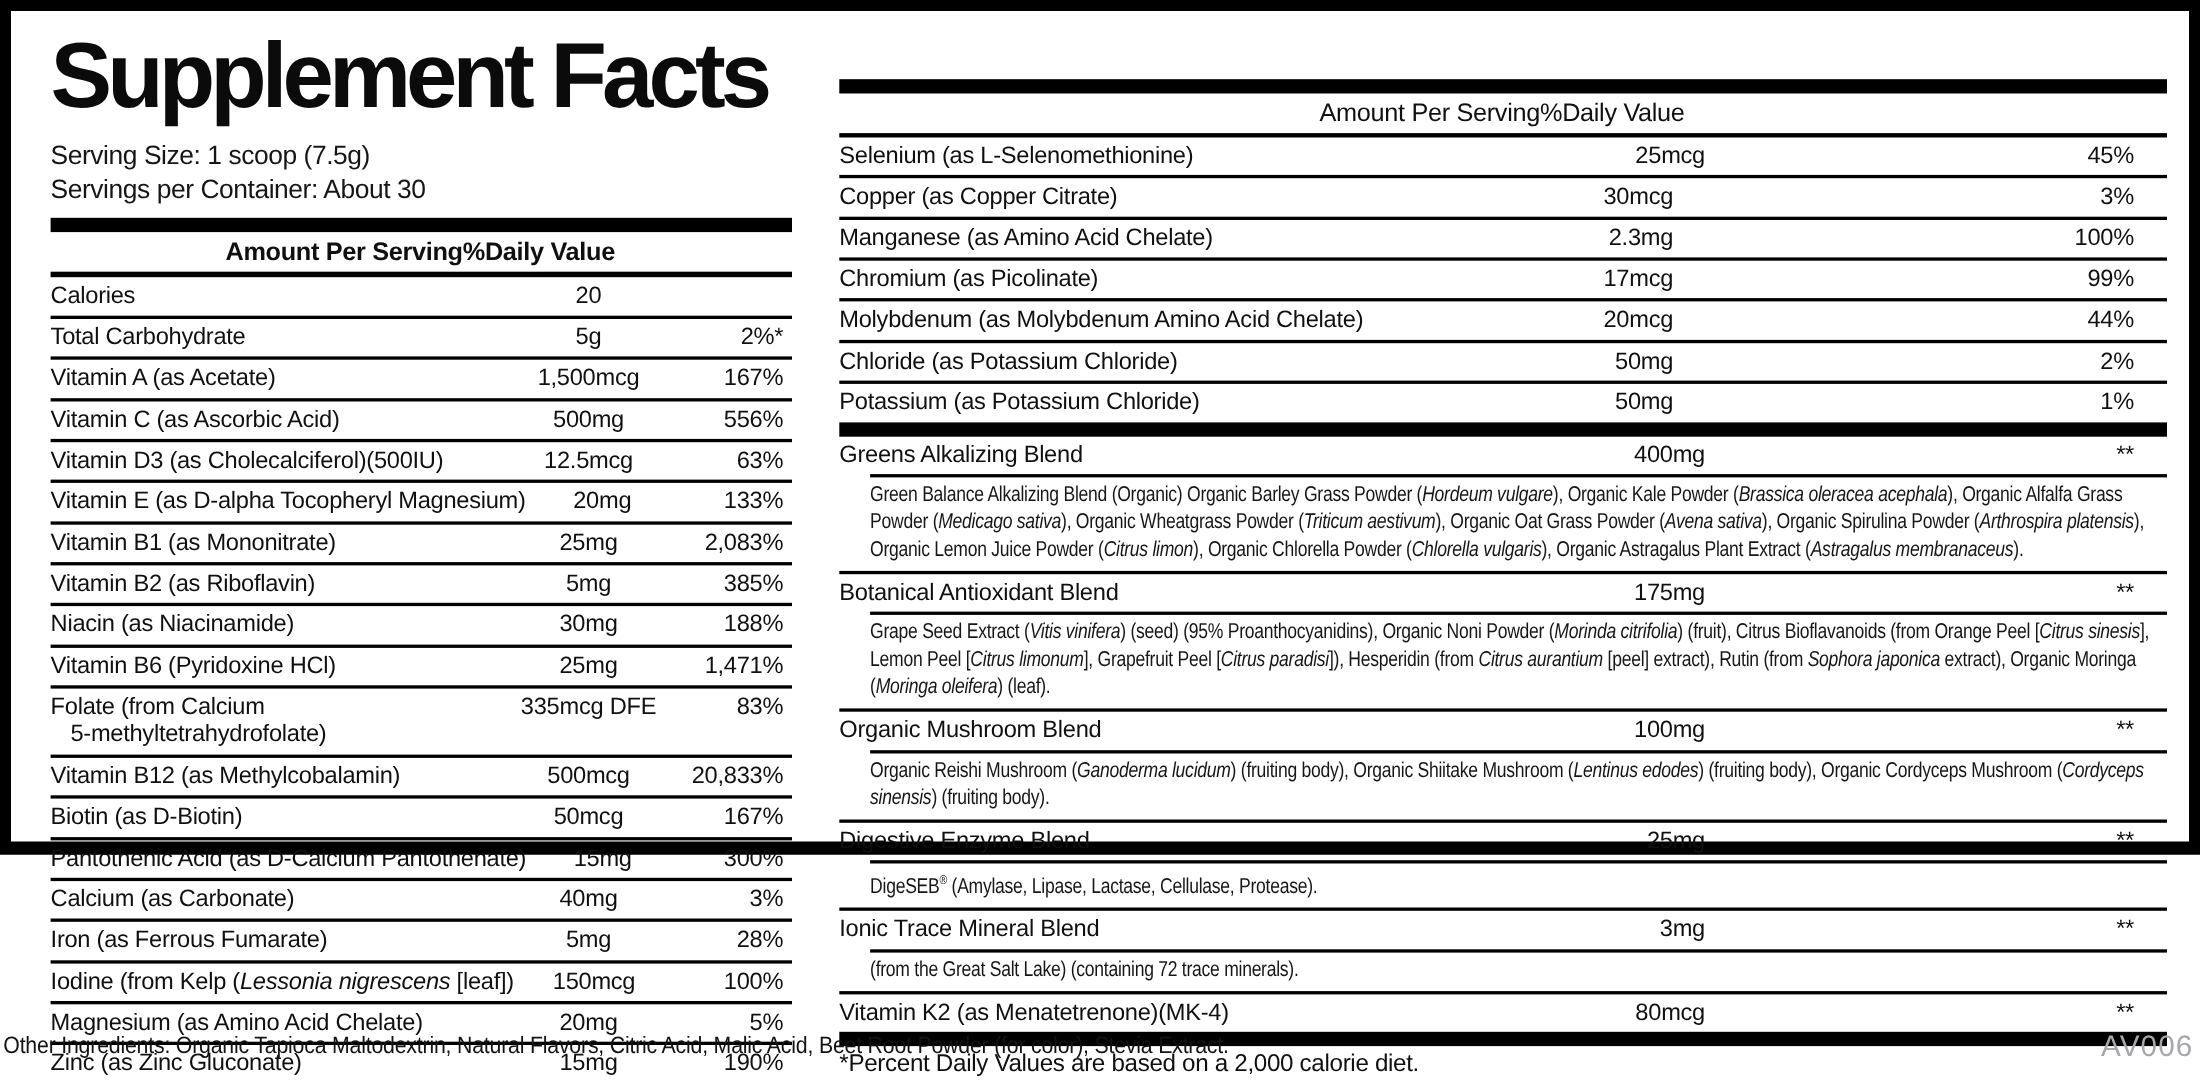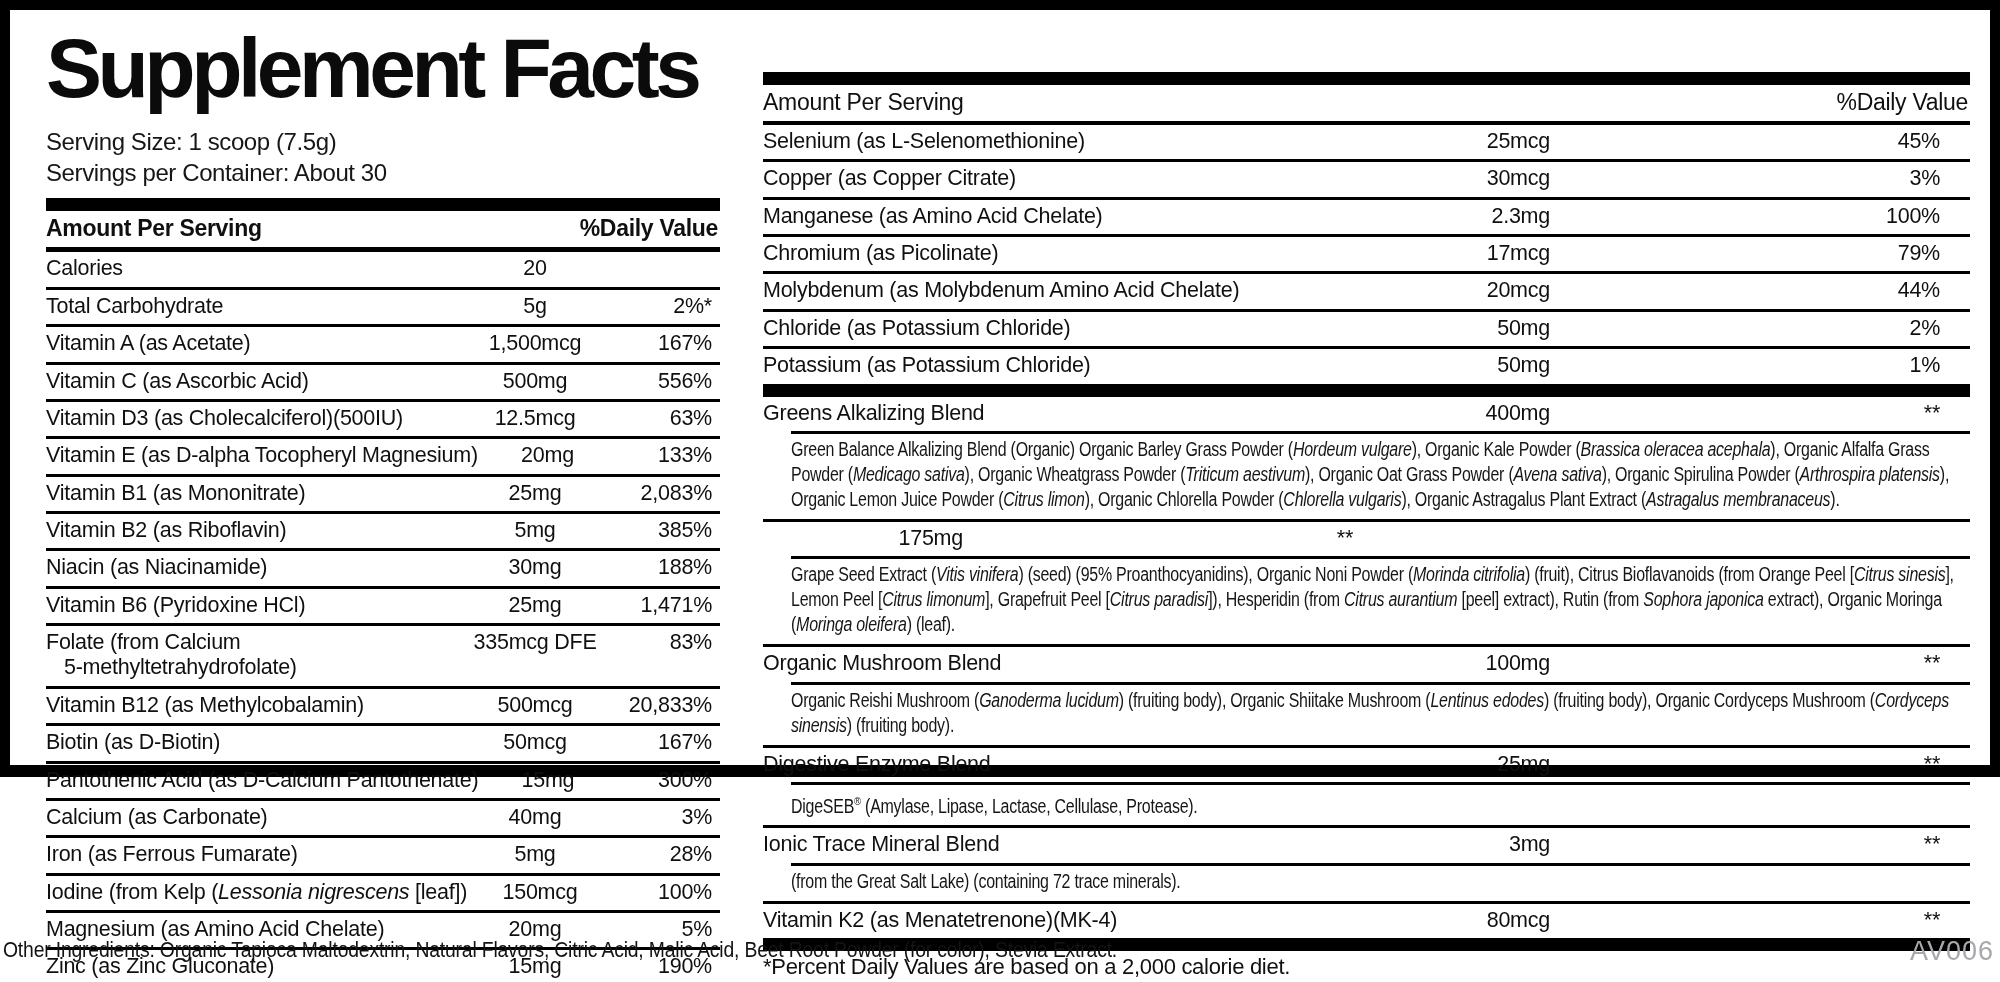--- a/index.html
+++ b/index.html
@@ -14,30 +14,30 @@
   .col-right { position:absolute; left:753px; top:62px; width:1207px; }
 
   .panel-title { font-size:84px; font-weight:bold; letter-spacing:-4.5px; line-height:1.06;
     white-space:nowrap; color:#0b0b0b; }
   .serving-line { font-size:24px; letter-spacing:-0.4px; line-height:1.28; color:#161616; }
   .serving-block { margin-top:14px; }
 
   .bar { height:13px; background:#000; }
   .col-left .bar { margin-top:10px; }
 
-  .hrow { display:flex; justify-content:space-between; align-items:flex-end;
+  .hrow { display:flex; justify-content:center; align-items:flex-end;
     font-size:23px; padding:4px 2px 5px 0; letter-spacing:-0.3px; }
   .col-left .hrow { font-weight:bold; }
   .rule5 { border-top:5px solid #000; }
   .rule4 { border-top:4px solid #000; }
 
   .row { display:flex; align-items:flex-start; padding:4px 0 5px;
     font-size:21.5px; line-height:1.18; letter-spacing:-0.25px; }
   #left-rows .row + .row { border-top:3px solid #000; }
-  #right-minerals .row + .row { border-top:3px solid #000; }
+  #right-minerals .row + .row { border-top:3px solid #000;gap:29px; }
 
   .lname { flex:1; white-space:nowrap; }
   .lamt  { width:150px; text-align:center; white-space:nowrap; }
   .lpct  { width:110px; text-align:right; padding-right:8px; white-space:nowrap; }
   .name2 { padding-left:18px; white-space:nowrap; }
 
   .rname { flex:1; white-space:nowrap; }
   .ramt  { width:200px; text-align:right; margin-right:300px; white-space:nowrap; }
   .rpct  { width:90px; text-align:right; margin-right:30px; white-space:nowrap; }
 
@@ -193,21 +193,21 @@
             <div class="rpct">3%</div>
           </div>
           <div class="row">
             <div class="rname">Manganese (as Amino Acid Chelate)</div>
             <div class="ramt">2.3mg</div>
             <div class="rpct">100%</div>
           </div>
           <div class="row">
             <div class="rname">Chromium (as Picolinate)</div>
             <div class="ramt">17mcg</div>
-            <div class="rpct">79%</div>
+            <div class="rpct">99%</div>
           </div>
           <div class="row">
             <div class="rname">Molybdenum (as Molybdenum Amino Acid Chelate)</div>
             <div class="ramt">20mcg</div>
             <div class="rpct">44%</div>
           </div>
           <div class="row">
             <div class="rname">Chloride (as Potassium Chloride)</div>
             <div class="ramt">50mg</div>
             <div class="rpct">2%</div>
@@ -224,20 +224,21 @@
             <div class="row">
               <div class="rname">Greens Alkalizing Blend</div>
               <div class="ramt">400mg</div>
               <div class="rpct">**</div>
             </div>
             <div class="blend-underline"></div>
             <div class="blend-desc">Green Balance Alkalizing Blend (Organic) Organic Barley Grass Powder (<i>Hordeum vulgare</i>), Organic Kale Powder (<i>Brassica oleracea acephala</i>), Organic Alfalfa Grass Powder (<i>Medicago sativa</i>), Organic Wheatgrass Powder (<i>Triticum aestivum</i>), Organic Oat Grass Powder (<i>Avena sativa</i>), Organic Spirulina Powder (<i>Arthrospira platensis</i>), Organic Lemon Juice Powder (<i>Citrus limon</i>), Organic Chlorella Powder (<i>Chlorella vulgaris</i>), Organic Astragalus Plant Extract (<i>Astragalus membranaceus</i>).</div>
           </div>
           <div class="blend-sec">
             <div class="row">
+              <div class="rname">Botanical Antioxidant Blend</div>
               <div class="ramt">175mg</div>
               <div class="rpct">**</div>
             </div>
             <div class="blend-underline"></div>
             <div class="blend-desc">Grape Seed Extract (<i>Vitis vinifera</i>) (seed) (95% Proanthocyanidins), Organic Noni Powder (<i>Morinda citrifolia</i>) (fruit), Citrus Bioflavanoids (from Orange Peel [<i>Citrus sinesis</i>], Lemon Peel [<i>Citrus limonum</i>], Grapefruit Peel [<i>Citrus paradisi</i>]), Hesperidin (from <i>Citrus aurantium</i> [peel] extract), Rutin (from <i>Sophora japonica</i> extract), Organic Moringa (<i>Moringa oleifera</i>) (leaf).</div>
           </div>
           <div class="blend-sec">
             <div class="row">
               <div class="rname">Organic Mushroom Blend</div>
               <div class="ramt">100mg</div>

